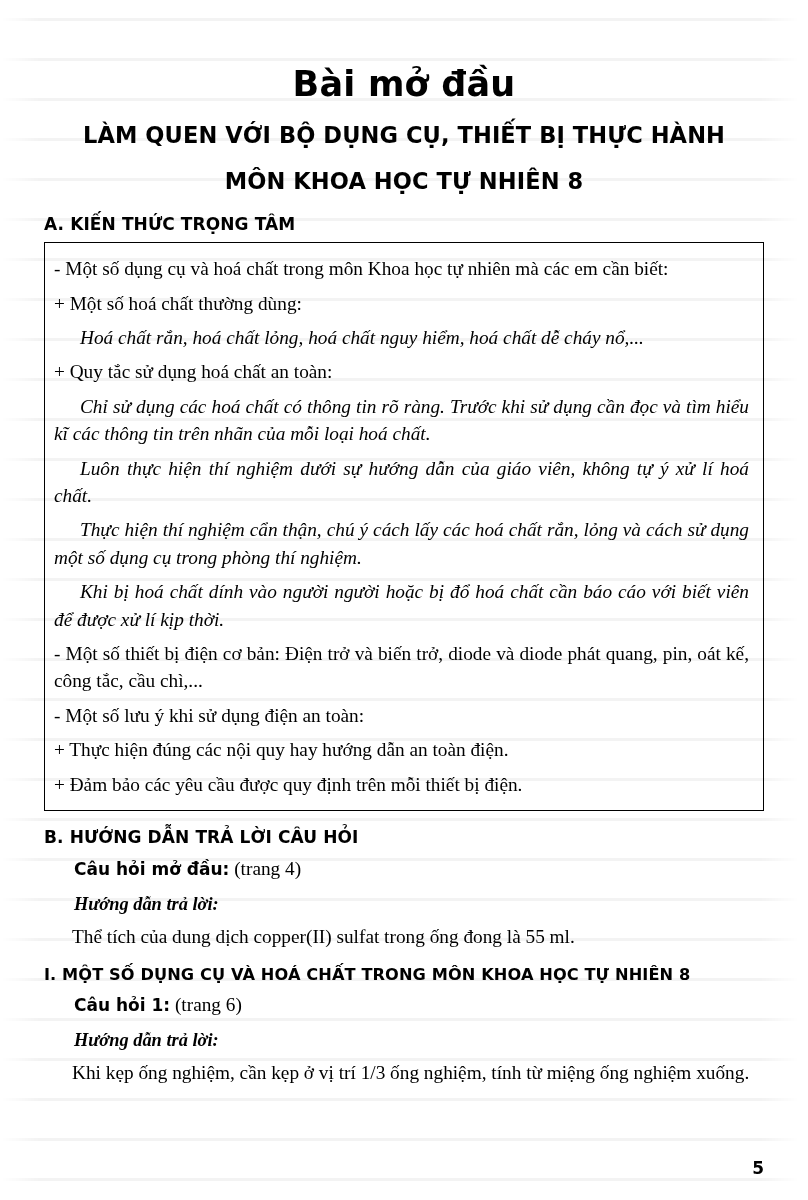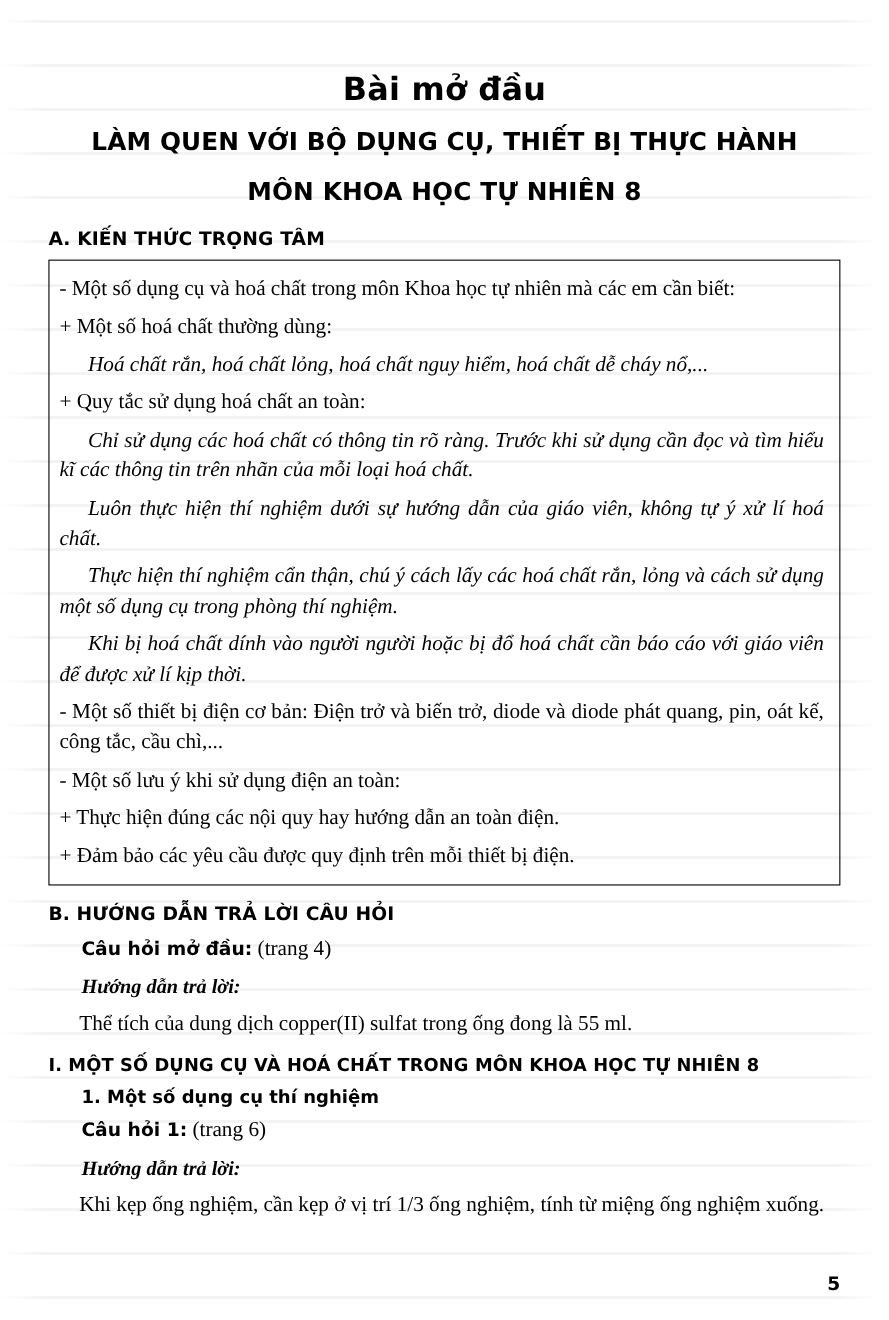--- a/index.html
+++ b/index.html
@@ -36,21 +36,21 @@
     position: absolute;
     inset: 0;
     padding: 52px 44px 0 44px;
     box-sizing: border-box;
   }
 
   
   .title-main {
     font-family: "DejaVu Sans", sans-serif;
     font-weight: 700;
-    font-size: 29px;
+    font-size: 35px;
     text-align: center;
     letter-spacing: 0.2px;
     margin: 12px 0 10px 0;
   }
   .title-sub {
     font-family: "DejaVu Sans", sans-serif;
     font-weight: 700;
     font-size: 22.5px;
     text-align: center;
     line-height: 1.34;
@@ -143,38 +143,37 @@
   <div class="sec-head">A. KIẾN THỨC TRỌNG TÂM</div>
 
   <div class="box">
     <p>- Một số dụng cụ và hoá chất trong môn Khoa học tự nhiên mà các em cần biết:</p>
     <p>+ Một số hoá chất thường dùng:</p>
     <p class="indent">Hoá chất rắn, hoá chất lỏng, hoá chất nguy hiểm, hoá chất dễ cháy nổ,...</p>
     <p>+ Quy tắc sử dụng hoá chất an toàn:</p>
     <p class="indent">Chỉ sử dụng các hoá chất có thông tin rõ ràng. Trước khi sử dụng cần đọc và tìm hiểu kĩ các thông tin trên nhãn của mỗi loại hoá chất.</p>
     <p class="indent">Luôn thực hiện thí nghiệm dưới sự hướng dẫn của giáo viên, không tự ý xử lí hoá chất.</p>
     <p class="indent">Thực hiện thí nghiệm cẩn thận, chú ý cách lấy các hoá chất rắn, lỏng và cách sử dụng một số dụng cụ trong phòng thí nghiệm.</p>
-    <p class="indent">Khi bị hoá chất dính vào người người hoặc bị đổ hoá chất cần báo cáo với giáo viên để được xử lí kịp thời.</p>
+    <p class="indent">Khi bị hoá chất dính vào người người hoặc bị đổ hoá chất cần báo cáo với biết viên để được xử lí kịp thời.</p>
     <p>- Một số thiết bị điện cơ bản: Điện trở và biến trở, diode và diode phát quang, pin, oát kế, công tắc, cầu chì,...</p>
     <p>- Một số lưu ý khi sử dụng điện an toàn:</p>
     <p>+ Thực hiện đúng các nội quy hay hướng dẫn an toàn điện.</p>
     <p>+ Đảm bảo các yêu cầu được quy định trên mỗi thiết bị điện.</p>
   </div>
 
   <div class="sec-head tight">B. HƯỚNG DẪN TRẢ LỜI CÂU HỎI</div>
 
   <div class="qa">
     <p class="qa-line pad"><span class="qa-label">Câu hỏi mở đầu:</span><span> (trang 4)</span></p>
     <p class="qa-line pad"><span class="qa-italic">Hướng dẫn trả lời:</span></p>
     <p class="answer ind">Thể tích của dung dịch copper(II) sulfat trong ống đong là 55 ml.</p>
   </div>
 
   <div class="sec-head roman">I. MỘT SỐ DỤNG CỤ VÀ HOÁ CHẤT TRONG MÔN KHOA HỌC TỰ NHIÊN 8</div>
 
-  <div class="sub-head">1. Một số dụng cụ thí nghiệm</div>
 
   <div class="qa">
     <p class="qa-line pad"><span class="qa-label">Câu hỏi 1:</span><span> (trang 6)</span></p>
     <p class="qa-line pad"><span class="qa-italic">Hướng dẫn trả lời:</span></p>
     <p class="answer ind">Khi kẹp ống nghiệm, cần kẹp ở vị trí 1/3 ống nghiệm, tính từ miệng ống nghiệm xuống.</p>
   </div>
 
 </div>
 
 <div class="page-number">5</div>

